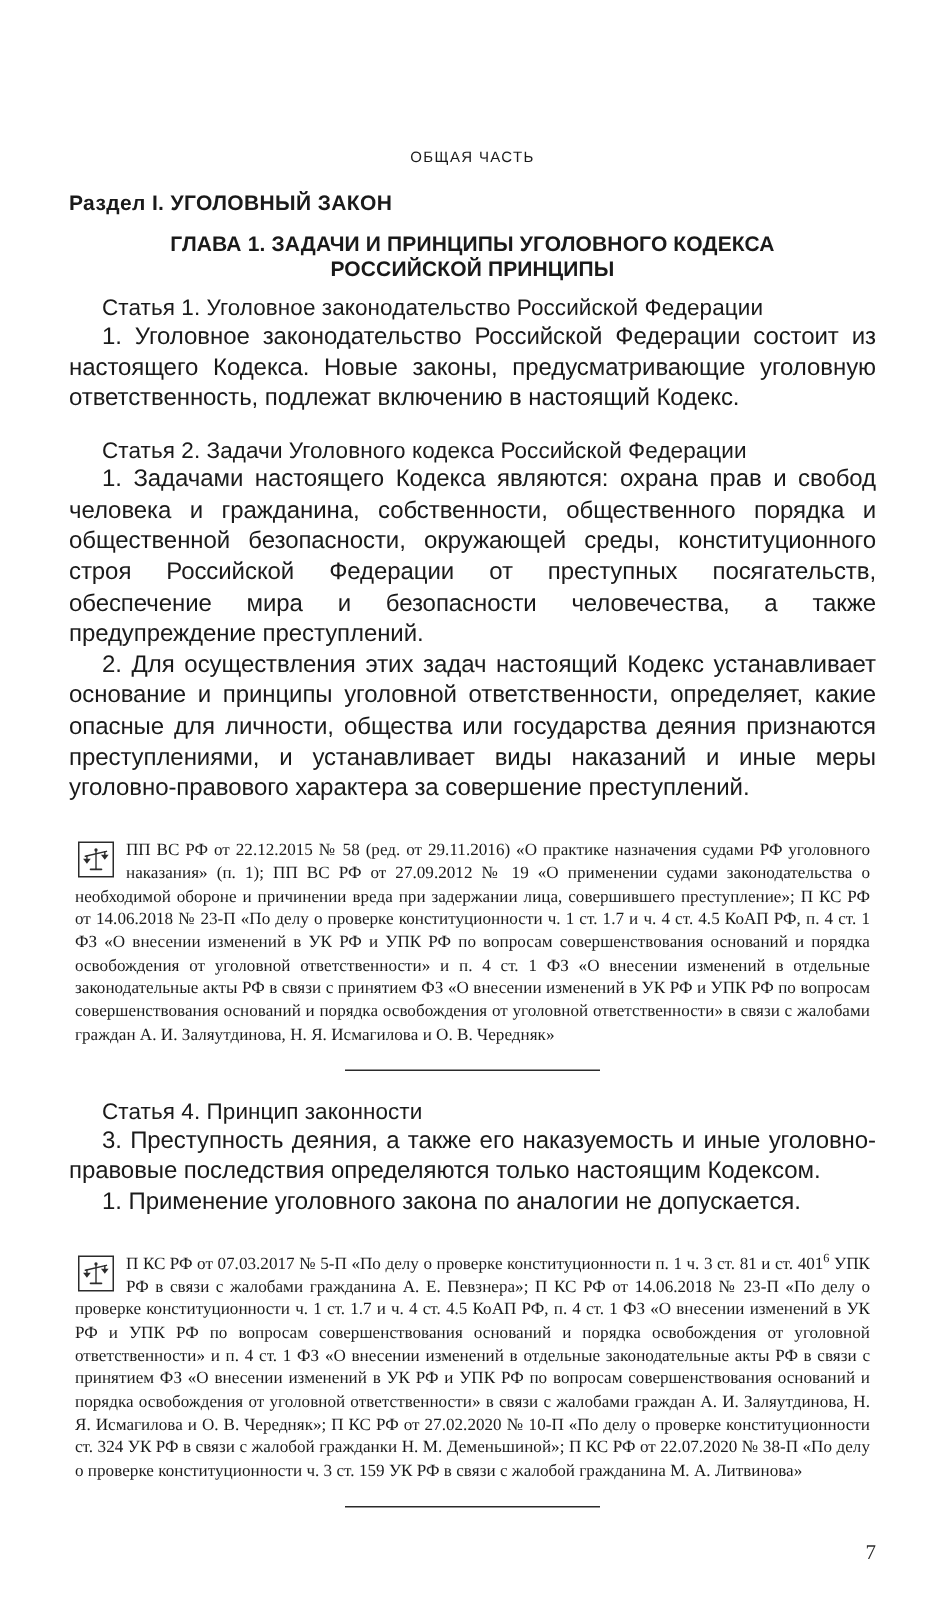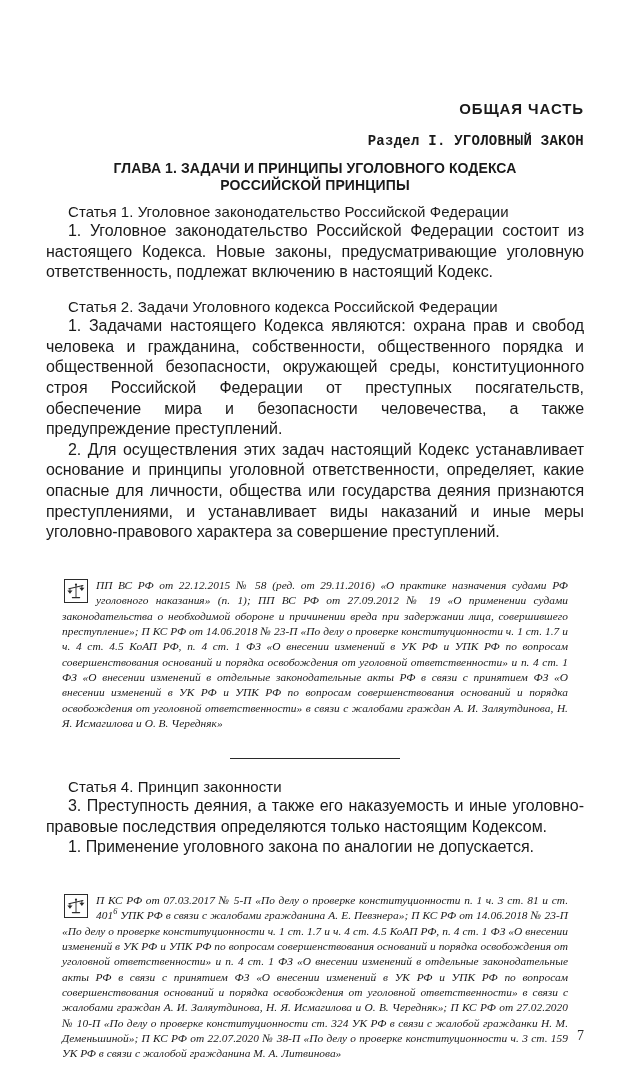--- a/index.html
+++ b/index.html
@@ -21,33 +21,32 @@
     position: relative;
     width: 630px;
     height: 1080px;
     box-sizing: border-box;
     padding: 100px 46px 0 46px;
     background: #ffffff;
   }
 
   
   .h-part {
-    text-align: right;
-    font-weight: bold;
-    font-size: 15px;
+    text-align: center;
+    font-weight: normal;
+    font-size: 10px;
     letter-spacing: 0.9px;
     margin: 0 0 16px 0;
   }
   .h-section {
-    text-align: right;
+    text-align: left;
     font-weight: bold;
     font-size: 14px;
     letter-spacing: 0.25px;
     margin: 0 0 11px 0;
-    font-family: Liberation Mono, monospace;
   }
   .h-chapter {
     text-align: center;
     font-weight: bold;
     font-size: 14px;
     line-height: 1.22;
     letter-spacing: 0.1px;
     margin: 0 0 9px 0;
   }
 
@@ -75,23 +74,22 @@
   .gap-md { height: 15px; }
   .gap-lg { height: 19px; }
 
   
   .cite-block {
     position: relative;
     font-family: "Liberation Serif", serif;
     font-size: 11.4px;
     line-height: 1.345;
     text-align: justify;
-    margin: 16px;
+    margin: 4px;
     letter-spacing: 0.02px;
-    font-style: italic;
   }
   .cite-block .cite-text {
     margin: 0;
   }
   .cite-icon {
     float: left;
     width: 24px;
     height: 24px;
     margin: 1px 8px 0 2px;
     border: 1px solid #2b2b2b;

